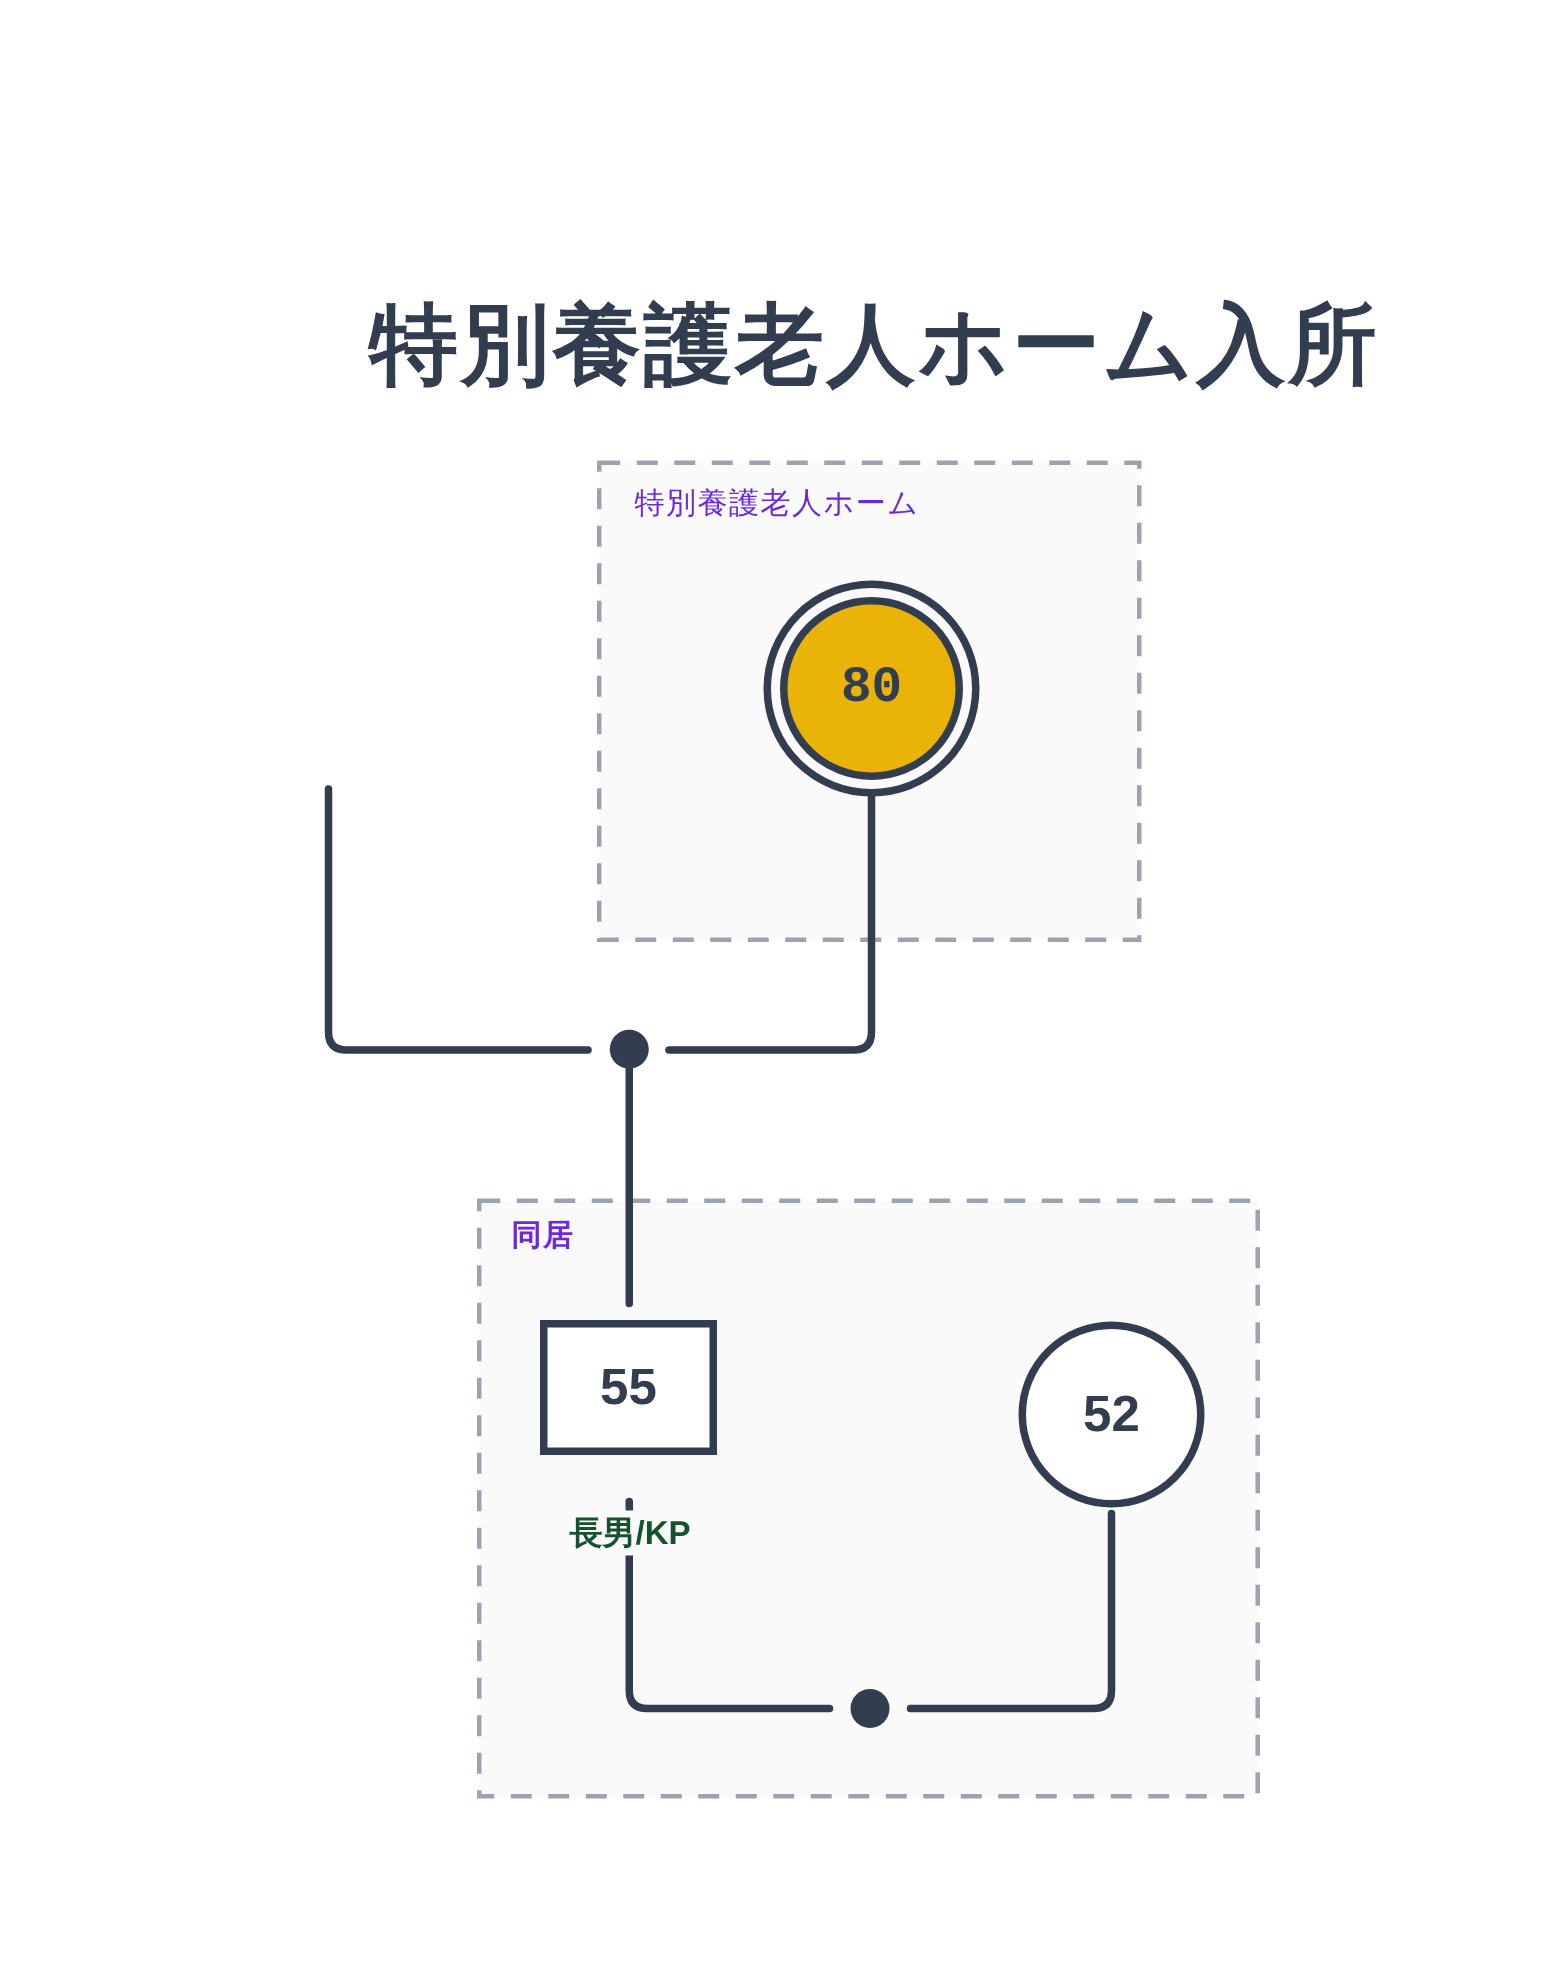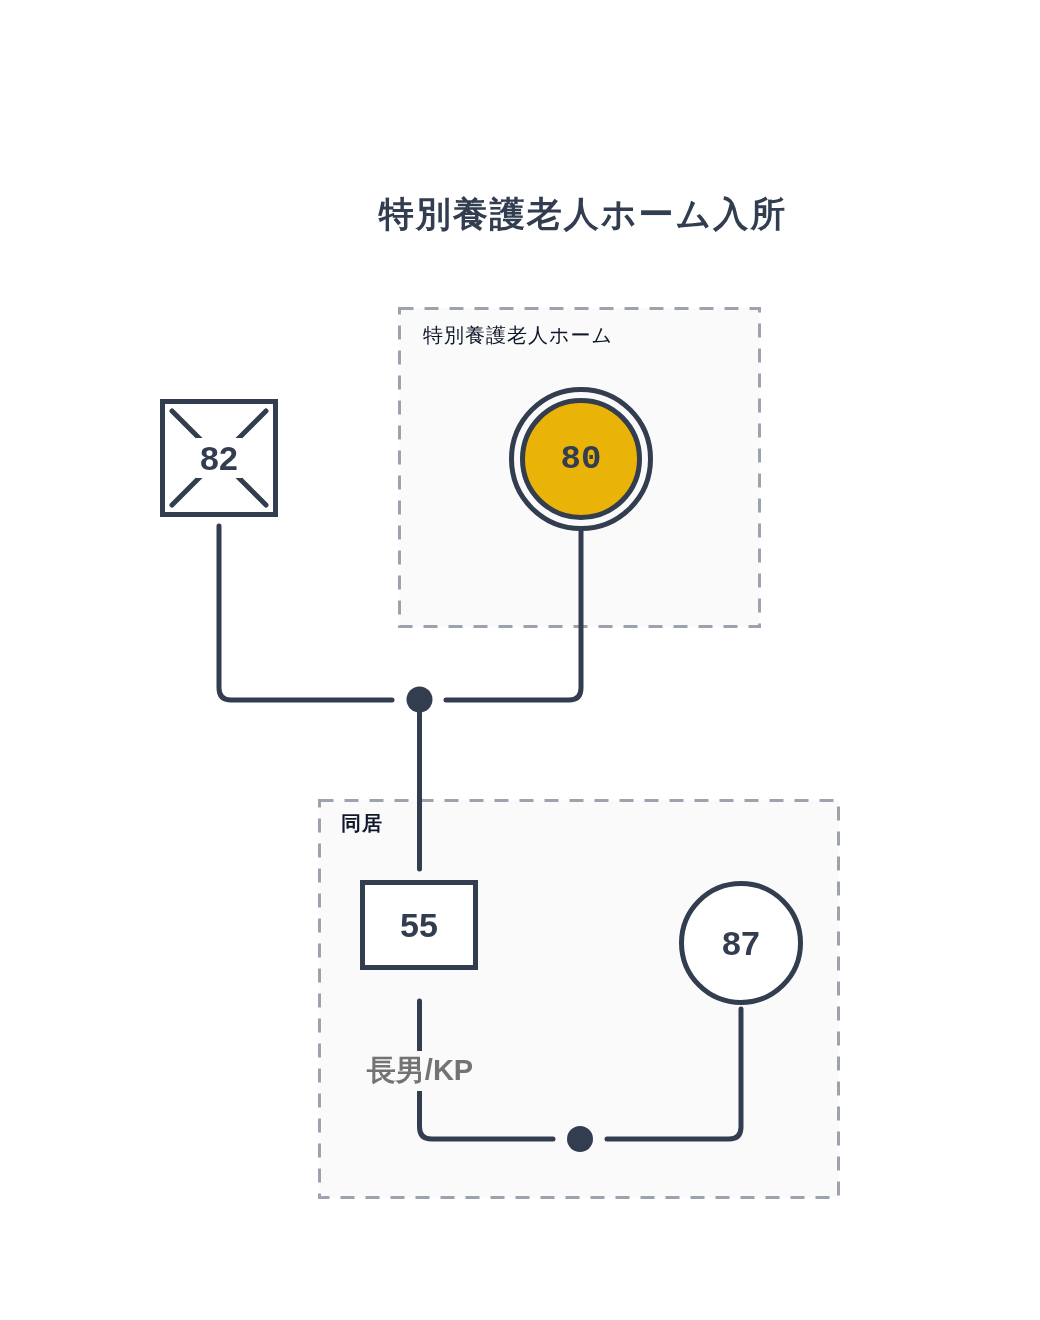--- a/index.html
+++ b/index.html
@@ -10,32 +10,32 @@
     background: #ffffff;
     overflow: hidden;
     font-family: "Liberation Sans", "DejaVu Sans", sans-serif;
   }
   .layer { position: absolute; left: 0; top: 0; }
   .title {
     position: absolute;
     top: 191px;
     left: 583px;
     transform: translateX(-50%);
-    font-size: 35px;
+    font-size: 59px;
     font-weight: 700;
     letter-spacing: 2px;
     color: #323d50;
     white-space: nowrap;
   }
   .group-label {
     position: absolute;
     font-size: 20px;
     font-weight: 500;
     letter-spacing: 1px;
-    color: #0f172a;
+    color: #6d28d9;
     white-space: nowrap;
   }
   .facility-label { left: 423px; top: 322px; }
   .cohabit-label  { left: 341px; top: 810px; font-weight: bold; }
   .node {
     position: absolute;
     display: flex;
     align-items: center;
     justify-content: center;
     box-sizing: border-box;
@@ -70,25 +70,25 @@
     display: flex;
     align-items: center;
     justify-content: center;
     font-family: Liberation Mono, monospace;
   }
   .node-son  { left: 360px; top: 880px; width: 118px; height: 90px; }
   .node-wife { left: 679px; top: 881px; width: 124px; height: 124px; }
   .kp-label {
     position: absolute;
     left: 420px;
-    top: 1051px;
+    top: 1007px;
     transform: translateX(-50%);
-    font-size: 29px;
+    font-size: 22px;
     font-weight: 700;
-    color: #737373;
+    color: #14532d;
     background: #fafafa;
     padding: 0 5px;
     white-space: nowrap;
   }
 </style>
 </head>
 <body>
 
 <div class="canvas">
 
@@ -104,39 +104,30 @@
     </g>
     <circle cx="419.5" cy="699.5" r="13" fill="#323d50"></circle>
     <circle cx="580" cy="1139" r="13" fill="#323d50"></circle>
   </svg>
 
   <div class="title">特別養護老人ホーム入所</div>
 
   <div class="group-label facility-label">特別養護老人ホーム</div>
   <div class="group-label cohabit-label">同居</div>
 
-  <div class="node node-father">
-    <svg class="xmark" viewBox="0 0 108 108">
-      <g stroke="#323d50" stroke-width="5" stroke-linecap="round">
-        <line x1="7" y1="7" x2="101" y2="101"></line>
-        <line x1="101" y1="7" x2="7" y2="101"></line>
-      </g>
-    </svg>
-    <span class="age">82</span>
-  </div>
 
   <div class="node-mother-outer">
     <div class="node-mother-inner">
       <span class="age">80</span>
     </div>
   </div>
 
   <div class="node node-son">
     <span class="age">55</span>
   </div>
 
   <div class="node circle node-wife">
-    <span class="age">87</span>
+    <span class="age">52</span>
   </div>
 
   <div class="kp-label">長男/KP</div>
 
 </div>
 
 </body></html>

